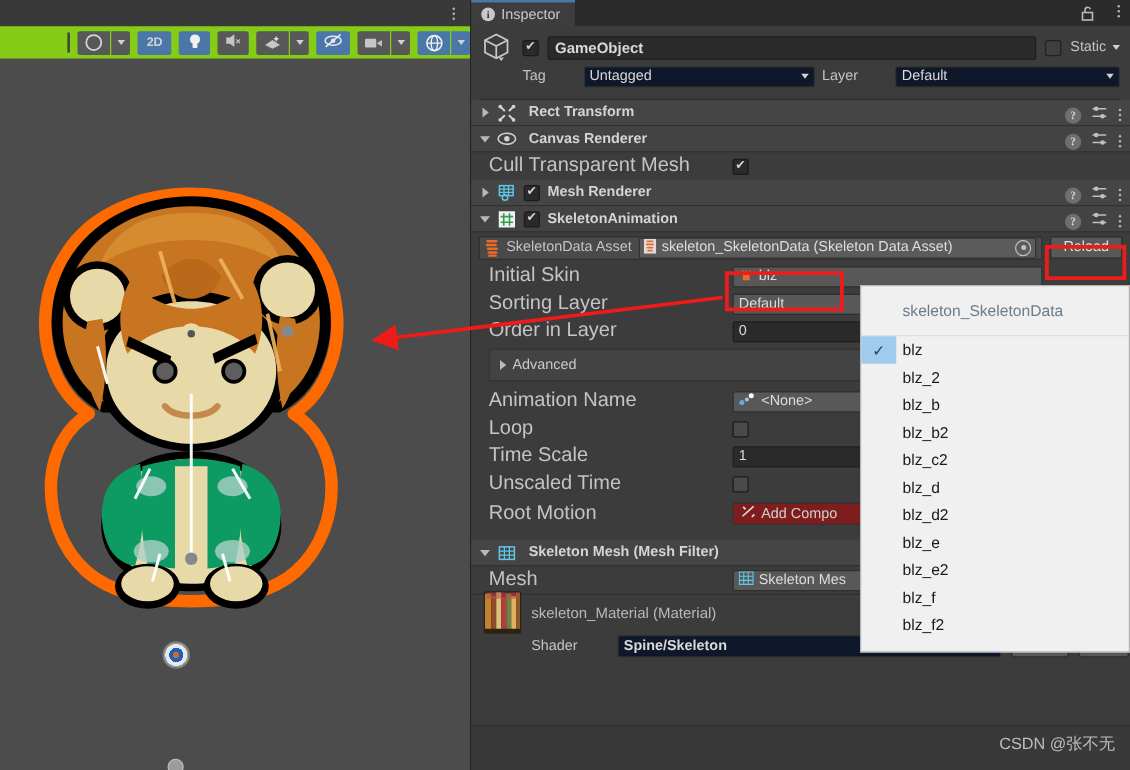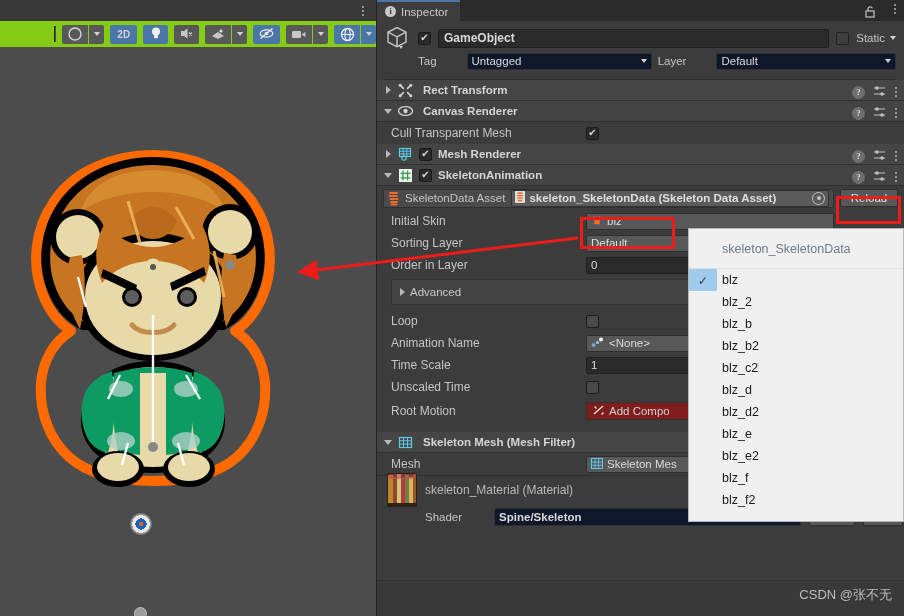--- a/index.html
+++ b/index.html
@@ -122,21 +122,21 @@
   .tri-down  { width:0;height:0;border-left:4px solid transparent;border-right:4px solid transparent;border-top:5px solid #b9b9b9;}
   .comp-icon { width: 18px; height: 16px; margin: 0 3px 0 2px; display:flex; align-items:center; justify-content:center;}
   .comp-title { color: #d4d4d4; font-size: 11.5px; font-weight: bold; margin-left: 6px;}
   .comp-right { position: absolute; right: 6px; top: 3px; display: flex; align-items: center; gap: 8px;}
   .help-icon { width: 13px; height: 13px; border-radius: 50%; background: #6e6e6e; color:#d8d8d8;
      font-size: 9px; display:flex;align-items:center;justify-content:center; font-weight:bold; font-family:"Liberation Serif",serif;}
   .kebab { display:flex;flex-direction:column;gap:2px;align-items:center; width:4px;}
   .kebab i { width:2px;height:2px;background:#b4b4b4;border-radius:50%;display:block;}
 
   .prop-row { height: 22px; display: flex; align-items: center; padding-left: 14px; }
-  .prop-label { color: #c4c4c4; font-size: 12px; width: 195px; }
+  .prop-label { color: #c4c4c4; font-size: 16px; width: 195px; }
   .txtfield {
     height: 17px; background: #2a2a2a; border: 1px solid #1f1f1f; border-radius: 2px;
     color: #d9d9d9; font-size: 11.5px; padding: 0 4px; display:flex; align-items:center;
   }
   .greyfield {
     height: 17px; background: #585858; border: 1px solid #2f2f2f; border-radius: 2px;
     color: #dcdcdc; font-size: 11.5px; padding: 0 4px; display:flex; align-items:center; gap:4px;
   }
   .sect-bg { background: #3c3c3c; }
 
@@ -582,21 +582,21 @@
               </svg>
           </span>
           <span class="fld-label">SkeletonData Asset</span>
           <div id="asset-objfield">
             <span>
               <svg width="10" height="12" viewBox="0 0 10 12">
                   <rect x="0" y="0" width="10" height="12" fill="#dcdcdc"></rect>
                   <path d="M3 2h4M2.5 4.5h5M3 7h4M3.5 9.5h3" stroke="#ef6a2a" stroke-width="1.4" stroke-linecap="round"></path>
                 </svg>
             </span>
-            <span style="flex:1;font-weight:bold;">skeleton_SkeletonData (Skeleton Data Asset)</span>
+            <span style="flex:1;">skeleton_SkeletonData (Skeleton Data Asset)</span>
             <span class="obj-select">
                 <i></i>
               </span>
           </div>
         </div>
         <div id="reload-btn" style="margin-left:6px;">Reload</div>
       </div>
 
       <div class="prop-row sect-bg">
         <span class="prop-label">Initial Skin</span>
@@ -617,39 +617,39 @@
 
       <div class="prop-row sect-bg">
         <span class="prop-label">Order in Layer</span>
         <span class="txtfield" style="width:248px;">0</span>
       </div>
 
 
       <div id="advanced-box">
         <span class="tri-right"></span>
         <span>Advanced</span>
-      </div>
-
-      <div class="prop-row sect-bg">
-        <span class="prop-label">Loop</span>
-        <span class="ckbox" style="background:#4a4a4a;"></span>
       </div>
 
       <div class="prop-row sect-bg">
         <span class="prop-label">Animation Name</span>
         <span class="greyfield" style="width:248px;">
           <span>
             <svg width="14" height="11" viewBox="0 0 14 11">
                 <circle cx="2.5" cy="8" r="2" fill="#6fa8dc"></circle>
                 <circle cx="6.5" cy="5.5" r="1.6" fill="#9ec6ea"></circle>
                 <circle cx="10" cy="2.5" r="2" fill="#ffffff"></circle>
               </svg>
           </span>
           <span>&lt;None&gt;</span>
         </span>
+      </div>
+
+      <div class="prop-row sect-bg">
+        <span class="prop-label">Loop</span>
+        <span class="ckbox" style="background:#4a4a4a;"></span>
       </div>
 
       <div class="prop-row sect-bg">
         <span class="prop-label">Time Scale</span>
         <span class="txtfield" style="width:248px;">1</span>
       </div>
 
       <div class="prop-row sect-bg">
         <span class="prop-label">Unscaled Time</span>
         <span class="ckbox" style="background:#4a4a4a;"></span>

